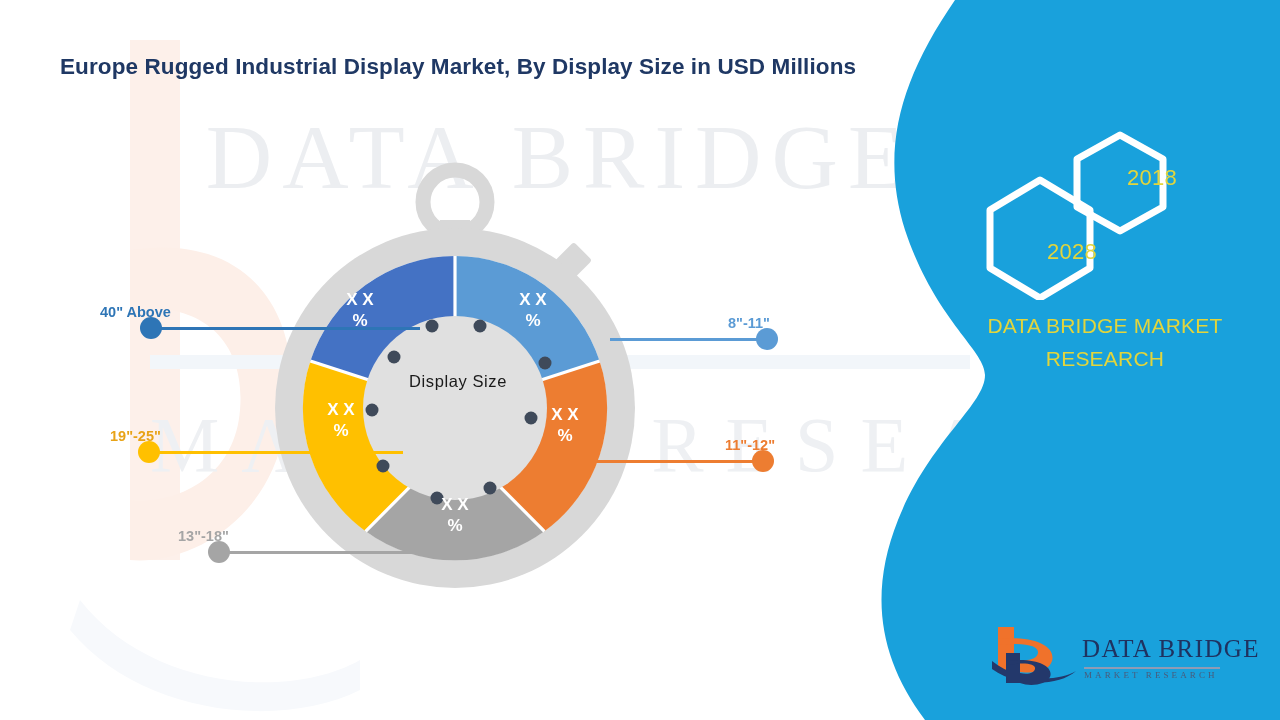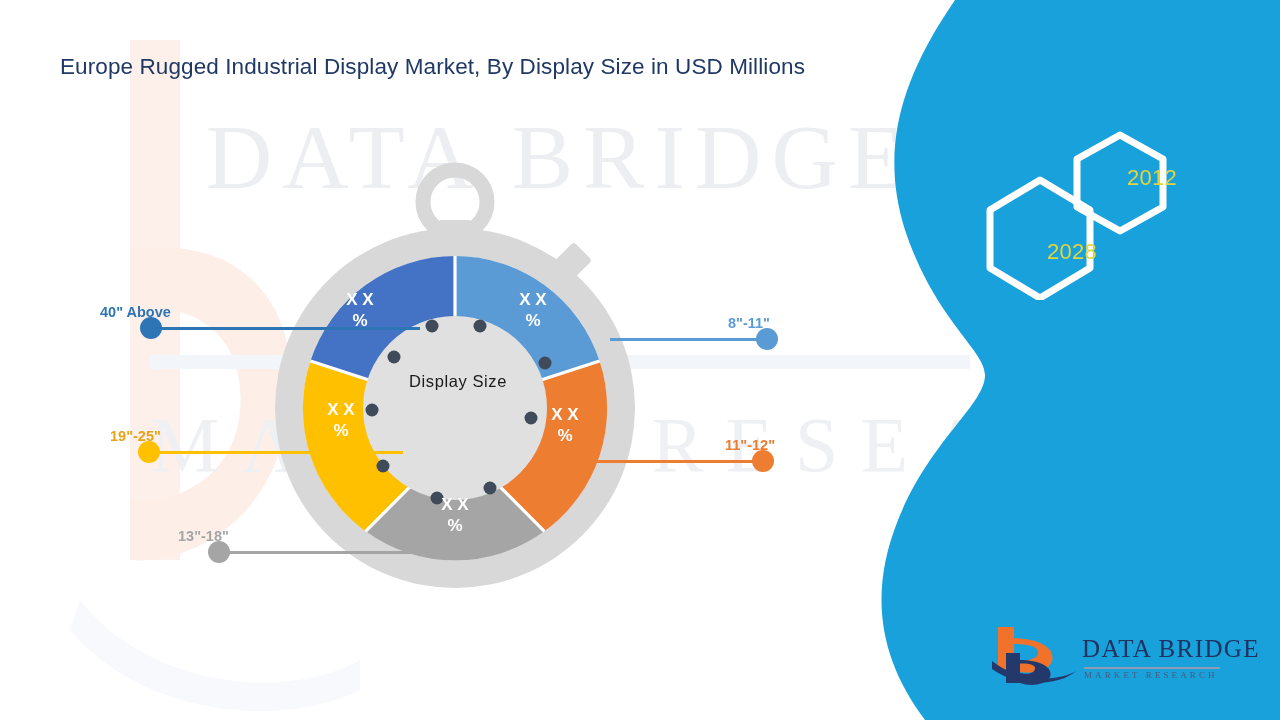--- a/index.html
+++ b/index.html
@@ -65,21 +65,21 @@
     height: 14px;
     background: #f2f6fa;
   }
 
   
   .chart-title {
     position: absolute;
     left: 60px;
     top: 54px;
     font-size: 22.5px;
-    font-weight: normal;
+    font-weight: bold;
     color: #1f3864;
     letter-spacing: 0.1px;
     white-space: nowrap;
   }
 
   
   .stopwatch-wrap {
     position: absolute;
     left: 248px;
     top: 150px;
@@ -368,24 +368,28 @@
 
   <div class="panel-content">
 
     <div class="hex-group">
       <svg width="250" height="175" viewBox="0 0 250 175">
 
         <polygon points="55,55 105,85 105,143 55,173 5,143 5,85" fill="none" stroke="#ffffff" stroke-width="7" stroke-linejoin="round"></polygon>
 
         <polygon points="135,10 178,34 178,82 135,106 92,82 92,34" fill="none" stroke="#ffffff" stroke-width="7" stroke-linejoin="round"></polygon>
       </svg>
-      <div class="hex-label hex-2021-label">2012</div>
+      <div class="hex-label hex-2021-label">2018</div>
       <div class="hex-label hex-2028-label">2028</div>
     </div>
 
+    <div class="brand-text">
+      <div>DATA BRIDGE MARKET</div>
+      <div>RESEARCH</div>
+    </div>
 
     <div class="logo">
       <svg width="90" height="62" viewBox="0 0 90 62">
         <path d="M8 2 L8 46 L24 46 L24 2 Z" fill="#F0722B"></path>
         <path d="M8 14 C 46 10, 66 22, 62 36 C 59 46, 44 50, 24 46 L24 34 C 38 37, 47 34, 48 28 C 49 21, 36 17, 8 20 Z" fill="#F0722B"></path>
         <path d="M2 36 C 26 56, 66 58, 86 46 C 68 62, 26 62, 2 44 Z" fill="#23386B"></path>
         <path d="M16 28 L16 58 L30 58 L30 28 Z" fill="#23386B"></path>
         <path d="M16 36 C 48 32, 64 42, 60 52 C 56 60, 40 62, 30 58 L30 48 C 38 50, 44 48, 45 44 C 46 39, 36 37, 16 40 Z" fill="#23386B"></path>
       </svg>
       <div class="logo-main">DATA BRIDGE</div>

